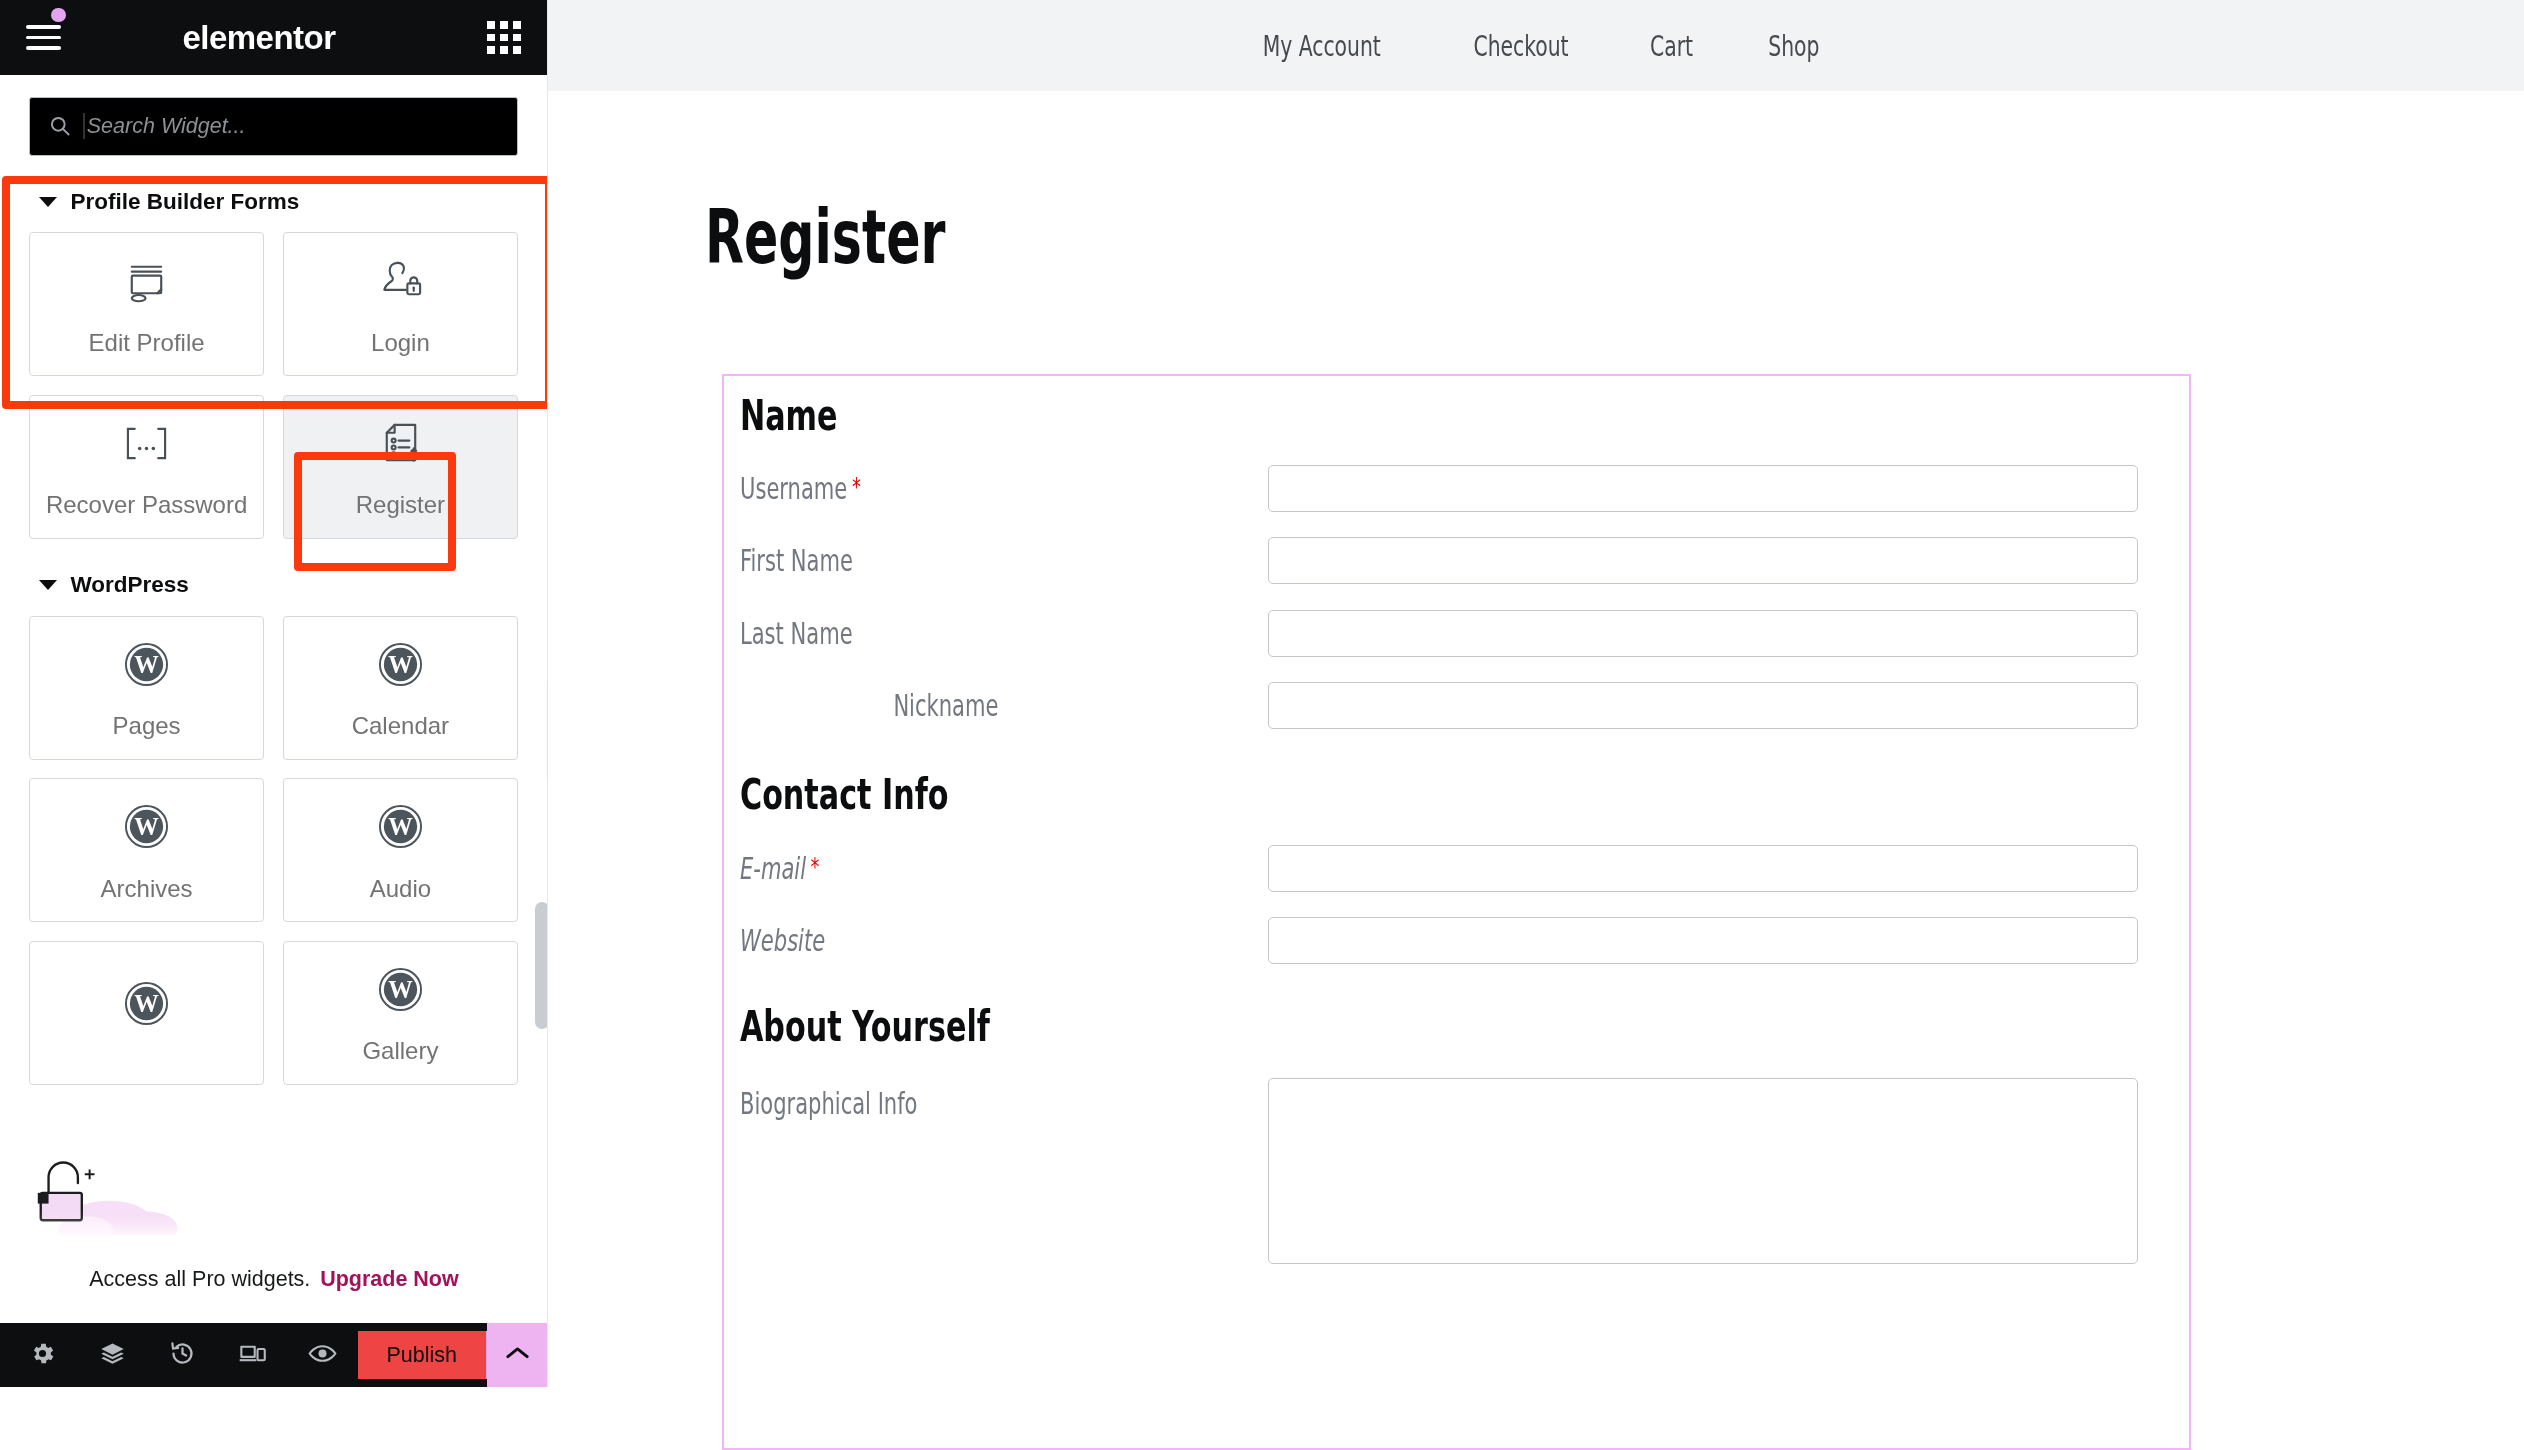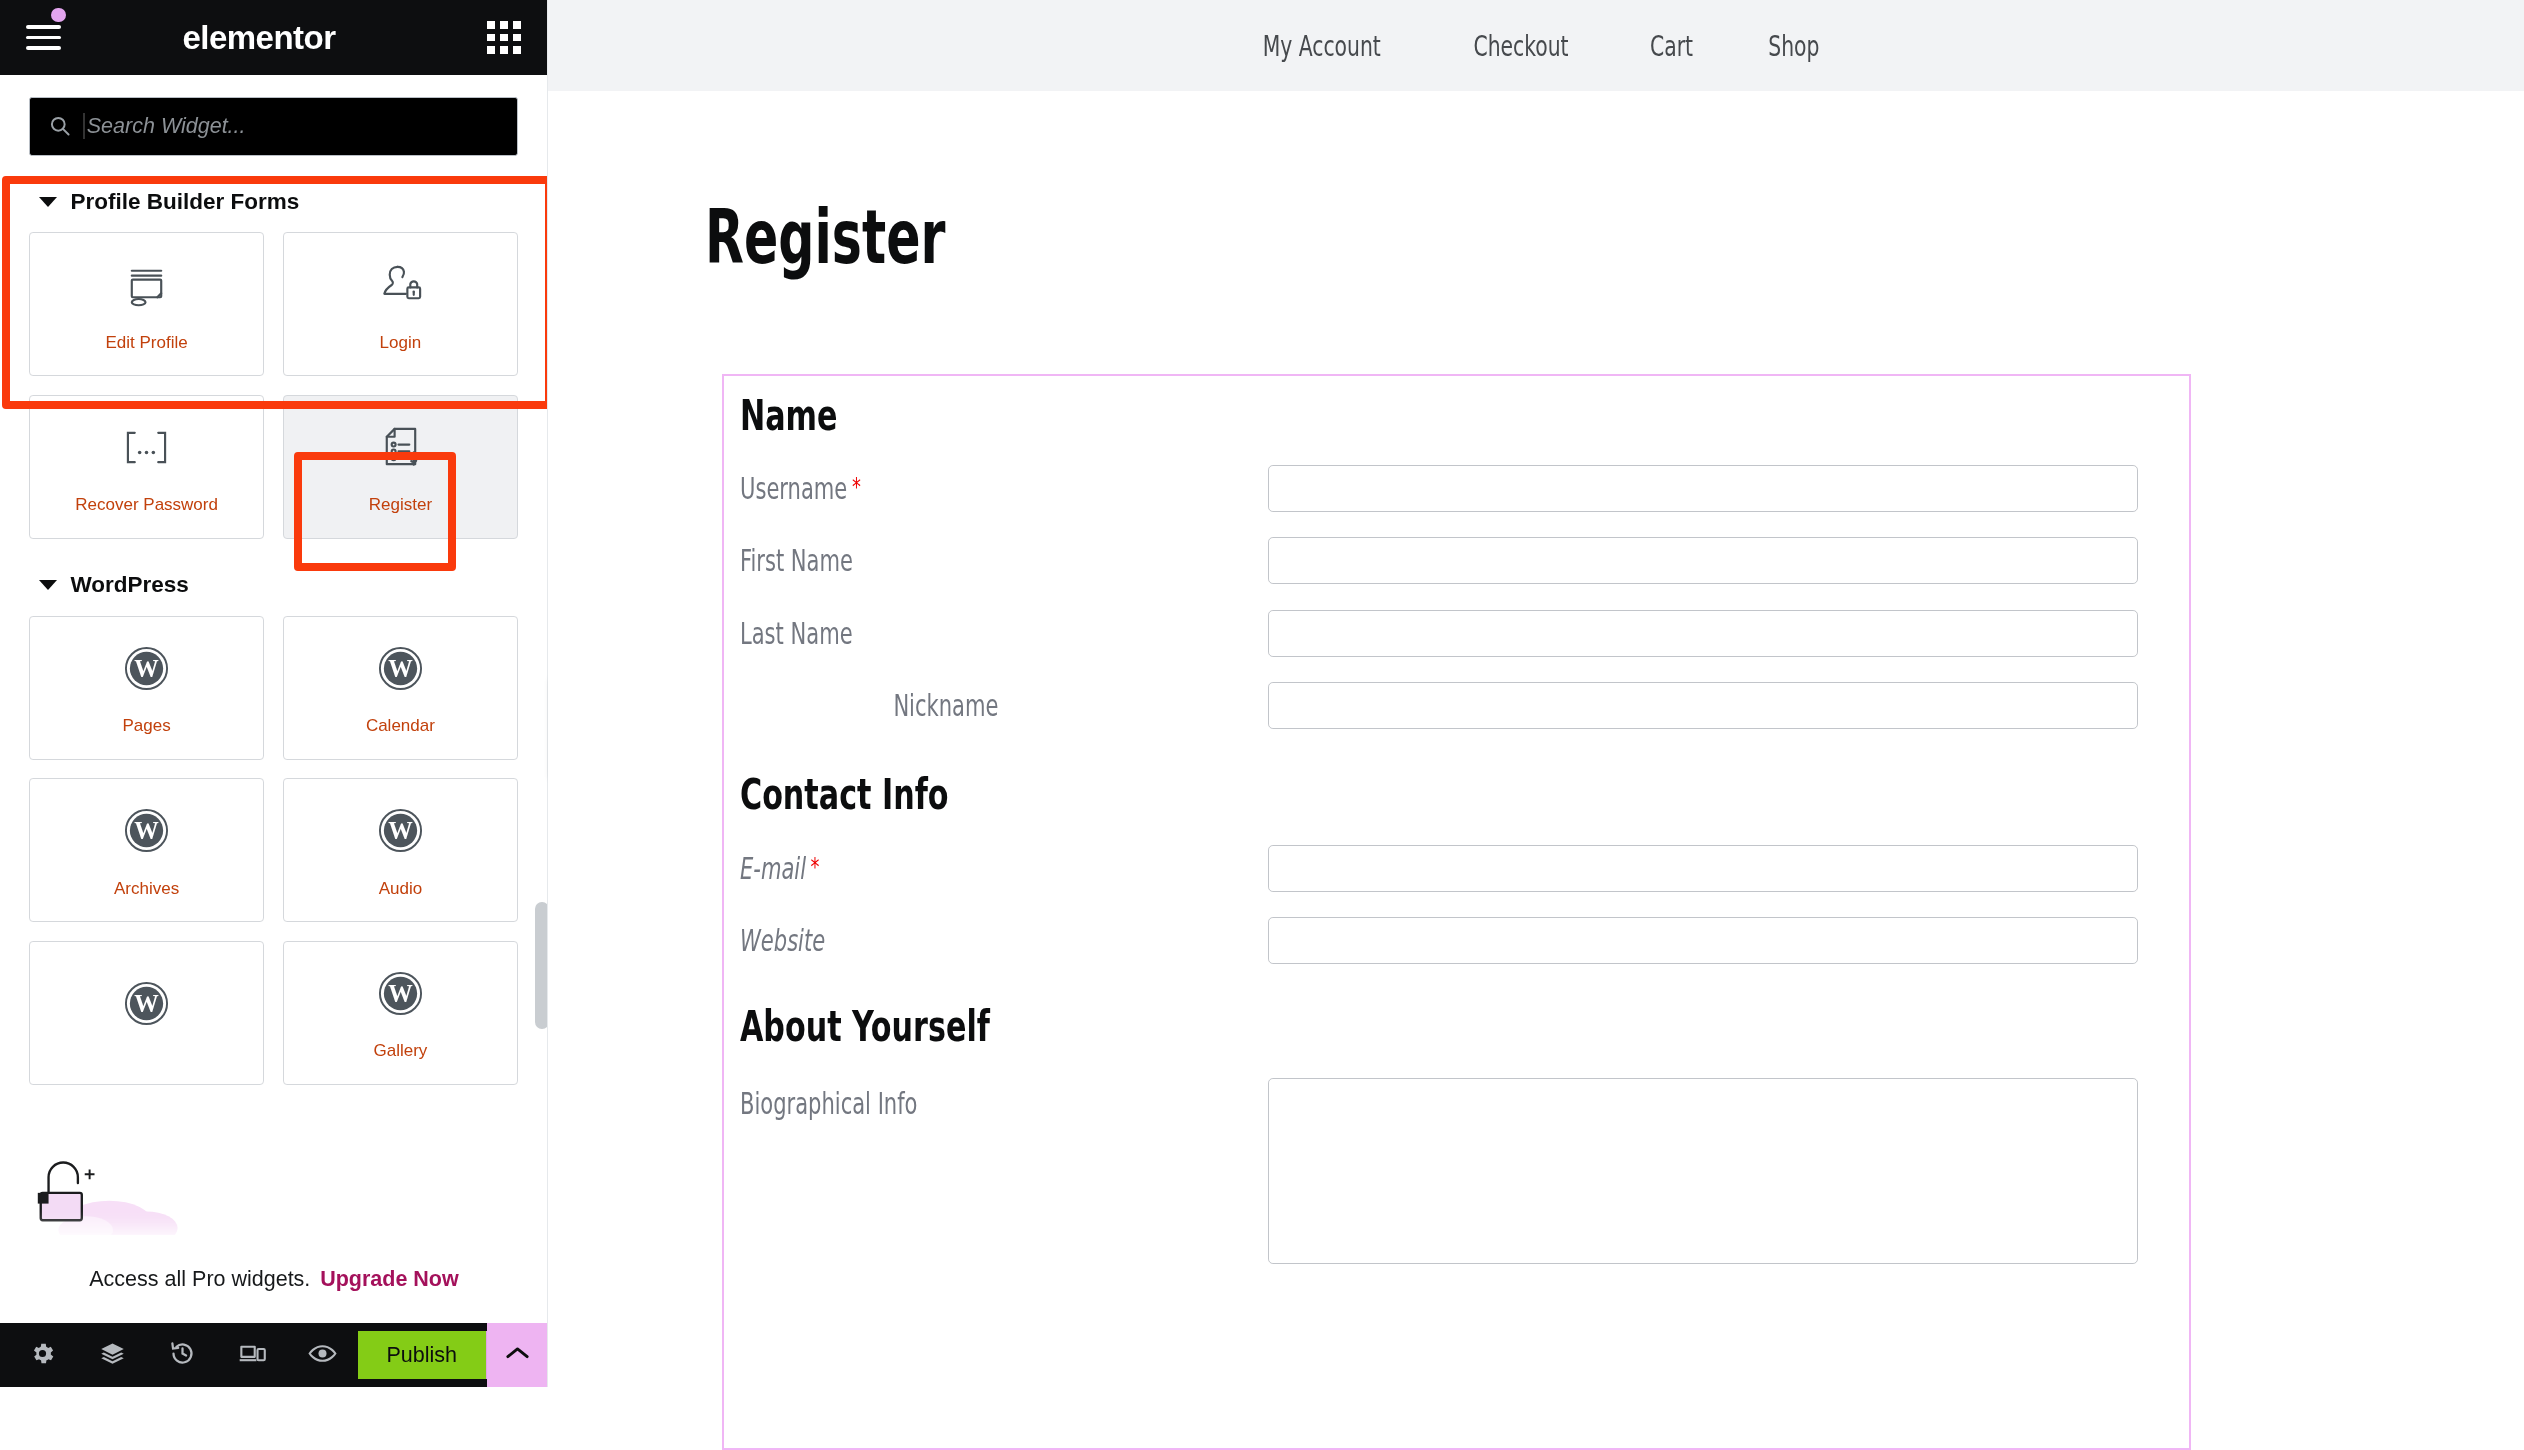--- a/index.html
+++ b/index.html
@@ -55,21 +55,21 @@
   .caret-down { width:0;height:0;border-left:9.8px solid transparent;border-right:9.8px solid transparent;border-top:10.8px solid #0c0d0e; }
   .cat-title span { font-size: 22.5px; font-weight: 700; color:#0c0d0e; }
 
   .widget-grid { display:grid; grid-template-columns: 1fr 1fr; gap: 18.6px; padding: 7.8px 0 0 0; }
   .widget-tile {
     height: 144px; border:1px solid #d5d8dc; border-radius: 3.9px; background:#fff;
     display:flex; flex-direction:column; align-items:center; justify-content:center; gap: 19.6px;
   }
   .widget-tile.selected { background:#f0f1f3; }
   .widget-tile .wicon { height: 57px; display:flex; align-items:center; justify-content:center; color:#495157; }
-  .widget-tile .wlabel { font-size: 17px; color:#c2410c; }
+  .widget-tile .wlabel { font-size: 24px; color:#737373; }
 
   
   .ann-box { position:absolute; border: 8.8px solid #fa3a0c; border-radius: 3.9px; pointer-events:none; }
   #ann-section { left: 2px; top: 176px; width: 551px; height: 233px; }
   #ann-register { left: 294px; top: 452px; width: 162px; height: 119px; }
 
   
   #panel-scrollbar {
     position:absolute; left: 535px; top: 902px; width: 13.7px; height: 127px;
     background:#c9cdd1; border-radius: 6.9px;
@@ -97,21 +97,21 @@
   #unlock-ill { position:absolute; left: 29px; bottom: 147px; width: 176px; height: 108px; opacity:1; }
 
   
   #panel-footer {
     position:absolute; left:0; bottom:0; width: 548px; height: 64px;
     background:#0d0e10; display:flex; align-items:center;
   }
   .foot-icons { display:flex; align-items:center; flex:1; padding-left: 7.8px; }
   .foot-ico { width: 70px; height: 64px; display:flex; align-items:center; justify-content:center; color:#b5b9be; }
   #publish-btn {
-    width: 145px; height: 48px; background:#84cc16; color:#0c0d0e;
+    width: 145px; height: 48px; background:#ef4444; color:#0c0d0e;
     display:flex; align-items:center; justify-content:center; font-size: 21.5px;
     border-right: 1px solid #e0a4e6;
   }
   #publish-chevron {
     width: 69px; height: 64px; background:#eeb4f2; color:#0c0d0e;
     display:flex; align-items:center; justify-content:center;
   }
 
   
   #canvas { position:absolute; left: 548px; top: 0; width: 1977px; height: 1450px; background:#fff; }

